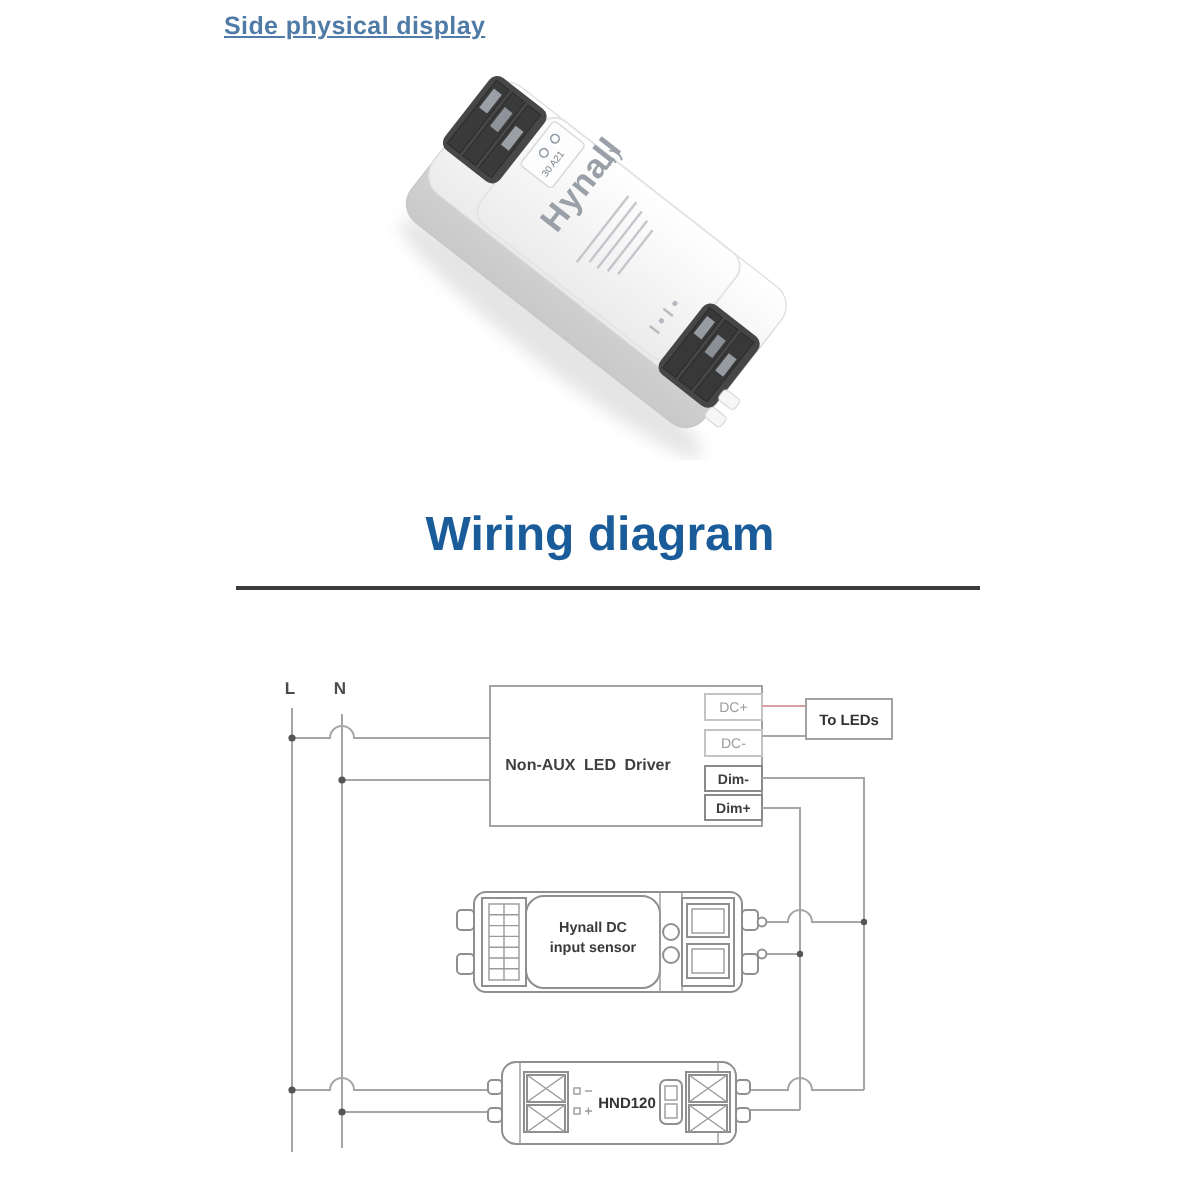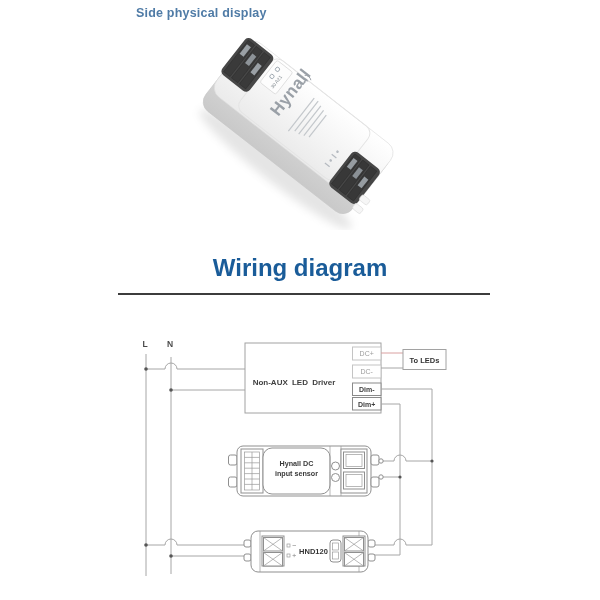--- a/index.html
+++ b/index.html
@@ -1,19 +1,19 @@
 <!DOCTYPE html>
 <html><head>
 <meta charset="utf-8">
 <style>
   html,body{margin:0;padding:0;background:#ffffff;}
   .page{position:relative;width:600px;height:600px;background:#fff;overflow:hidden;
         font-family:"Liberation Sans",sans-serif;}
-  .section-label{position:absolute;left:136px;top:6px;font-size:12.5px;font-weight:700;
-        color:#4f7ba6;letter-spacing:.2px;}
+  .section-label{position:absolute;left:112px;top:6px;font-size:12.5px;font-weight:700;
+        color:#4f7ba6;letter-spacing:.2px;text-decoration:underline;}
   .photo-svg{position:absolute;left:140px;top:28px;width:320px;height:202px;}
   .wiring-heading{position:absolute;left:0;top:254px;width:600px;margin:0;text-align:center;
         font-size:24px;font-weight:700;color:#1a5c99;}
   .heading-divider{position:absolute;left:118px;top:293px;width:372px;height:2px;background:#3c3c3c;}
   .diagram-svg{position:absolute;left:100px;top:300px;width:400px;height:300px;}
   svg text{font-family:"Liberation Sans",sans-serif;}
   .wire{stroke:#a6a6a6;stroke-width:1;fill:none;}
   .wire-red{stroke:#d9a0a0;stroke-width:1;fill:none;}
   .boxline{stroke:#a2a2a2;stroke-width:1;fill:#ffffff;}
   .term-light{stroke:#c4c4c4;stroke-width:1;fill:#ffffff;}

